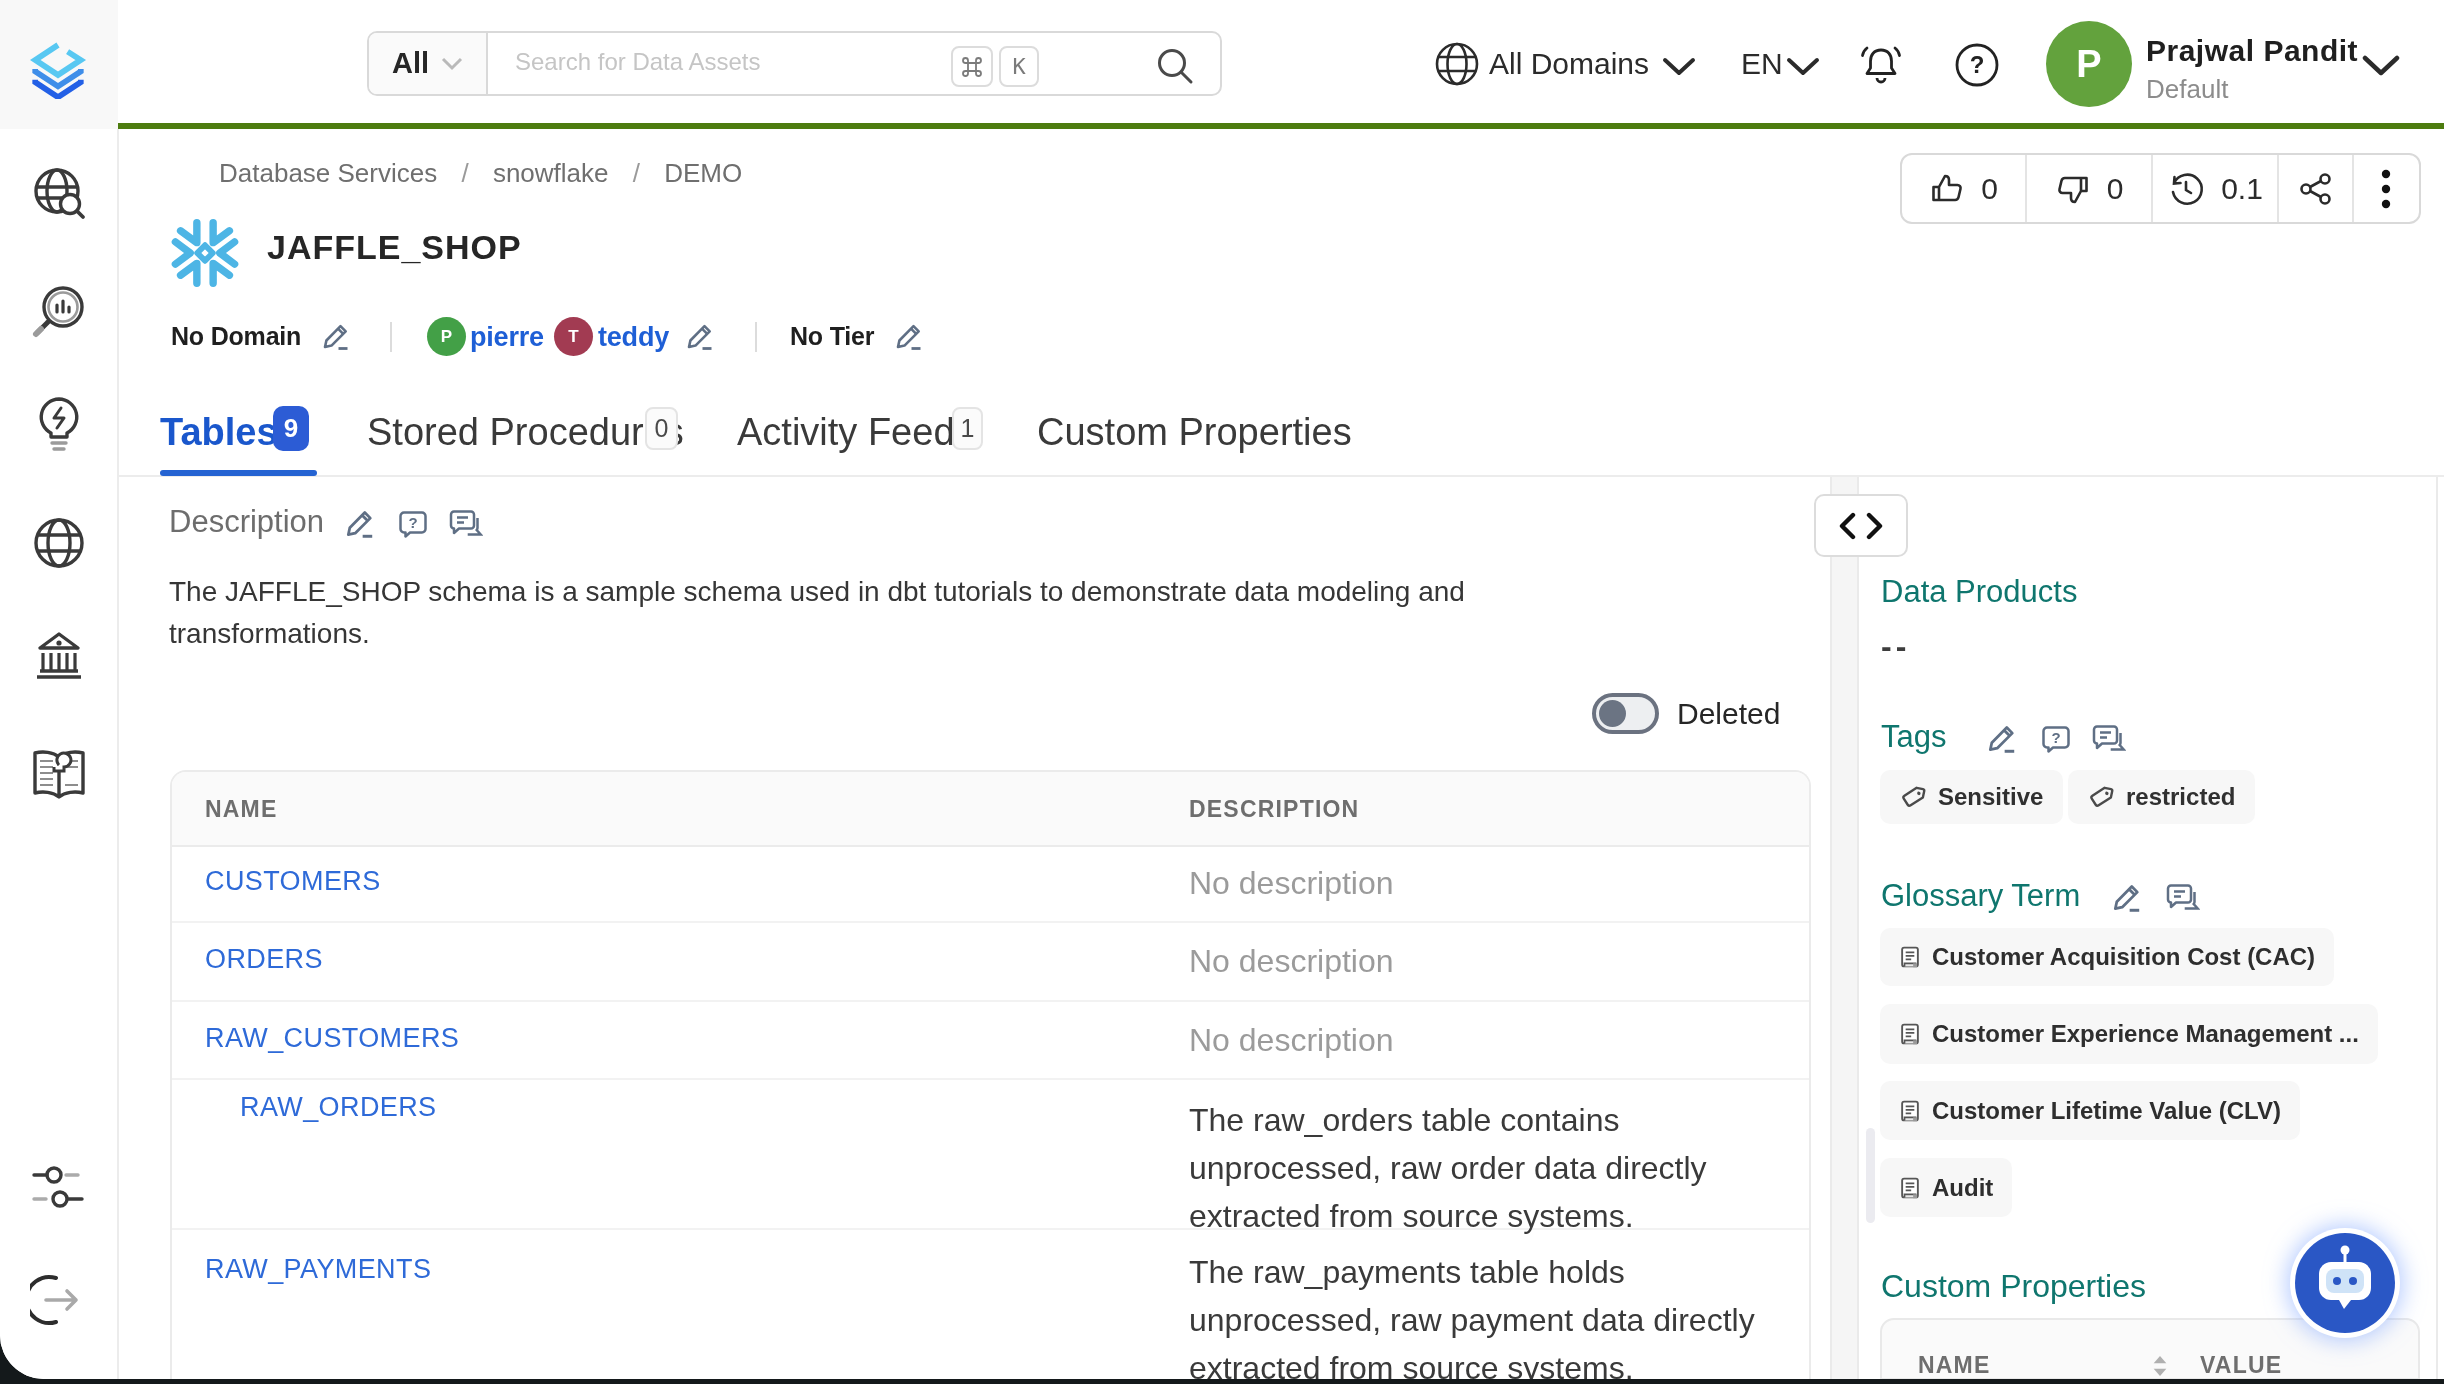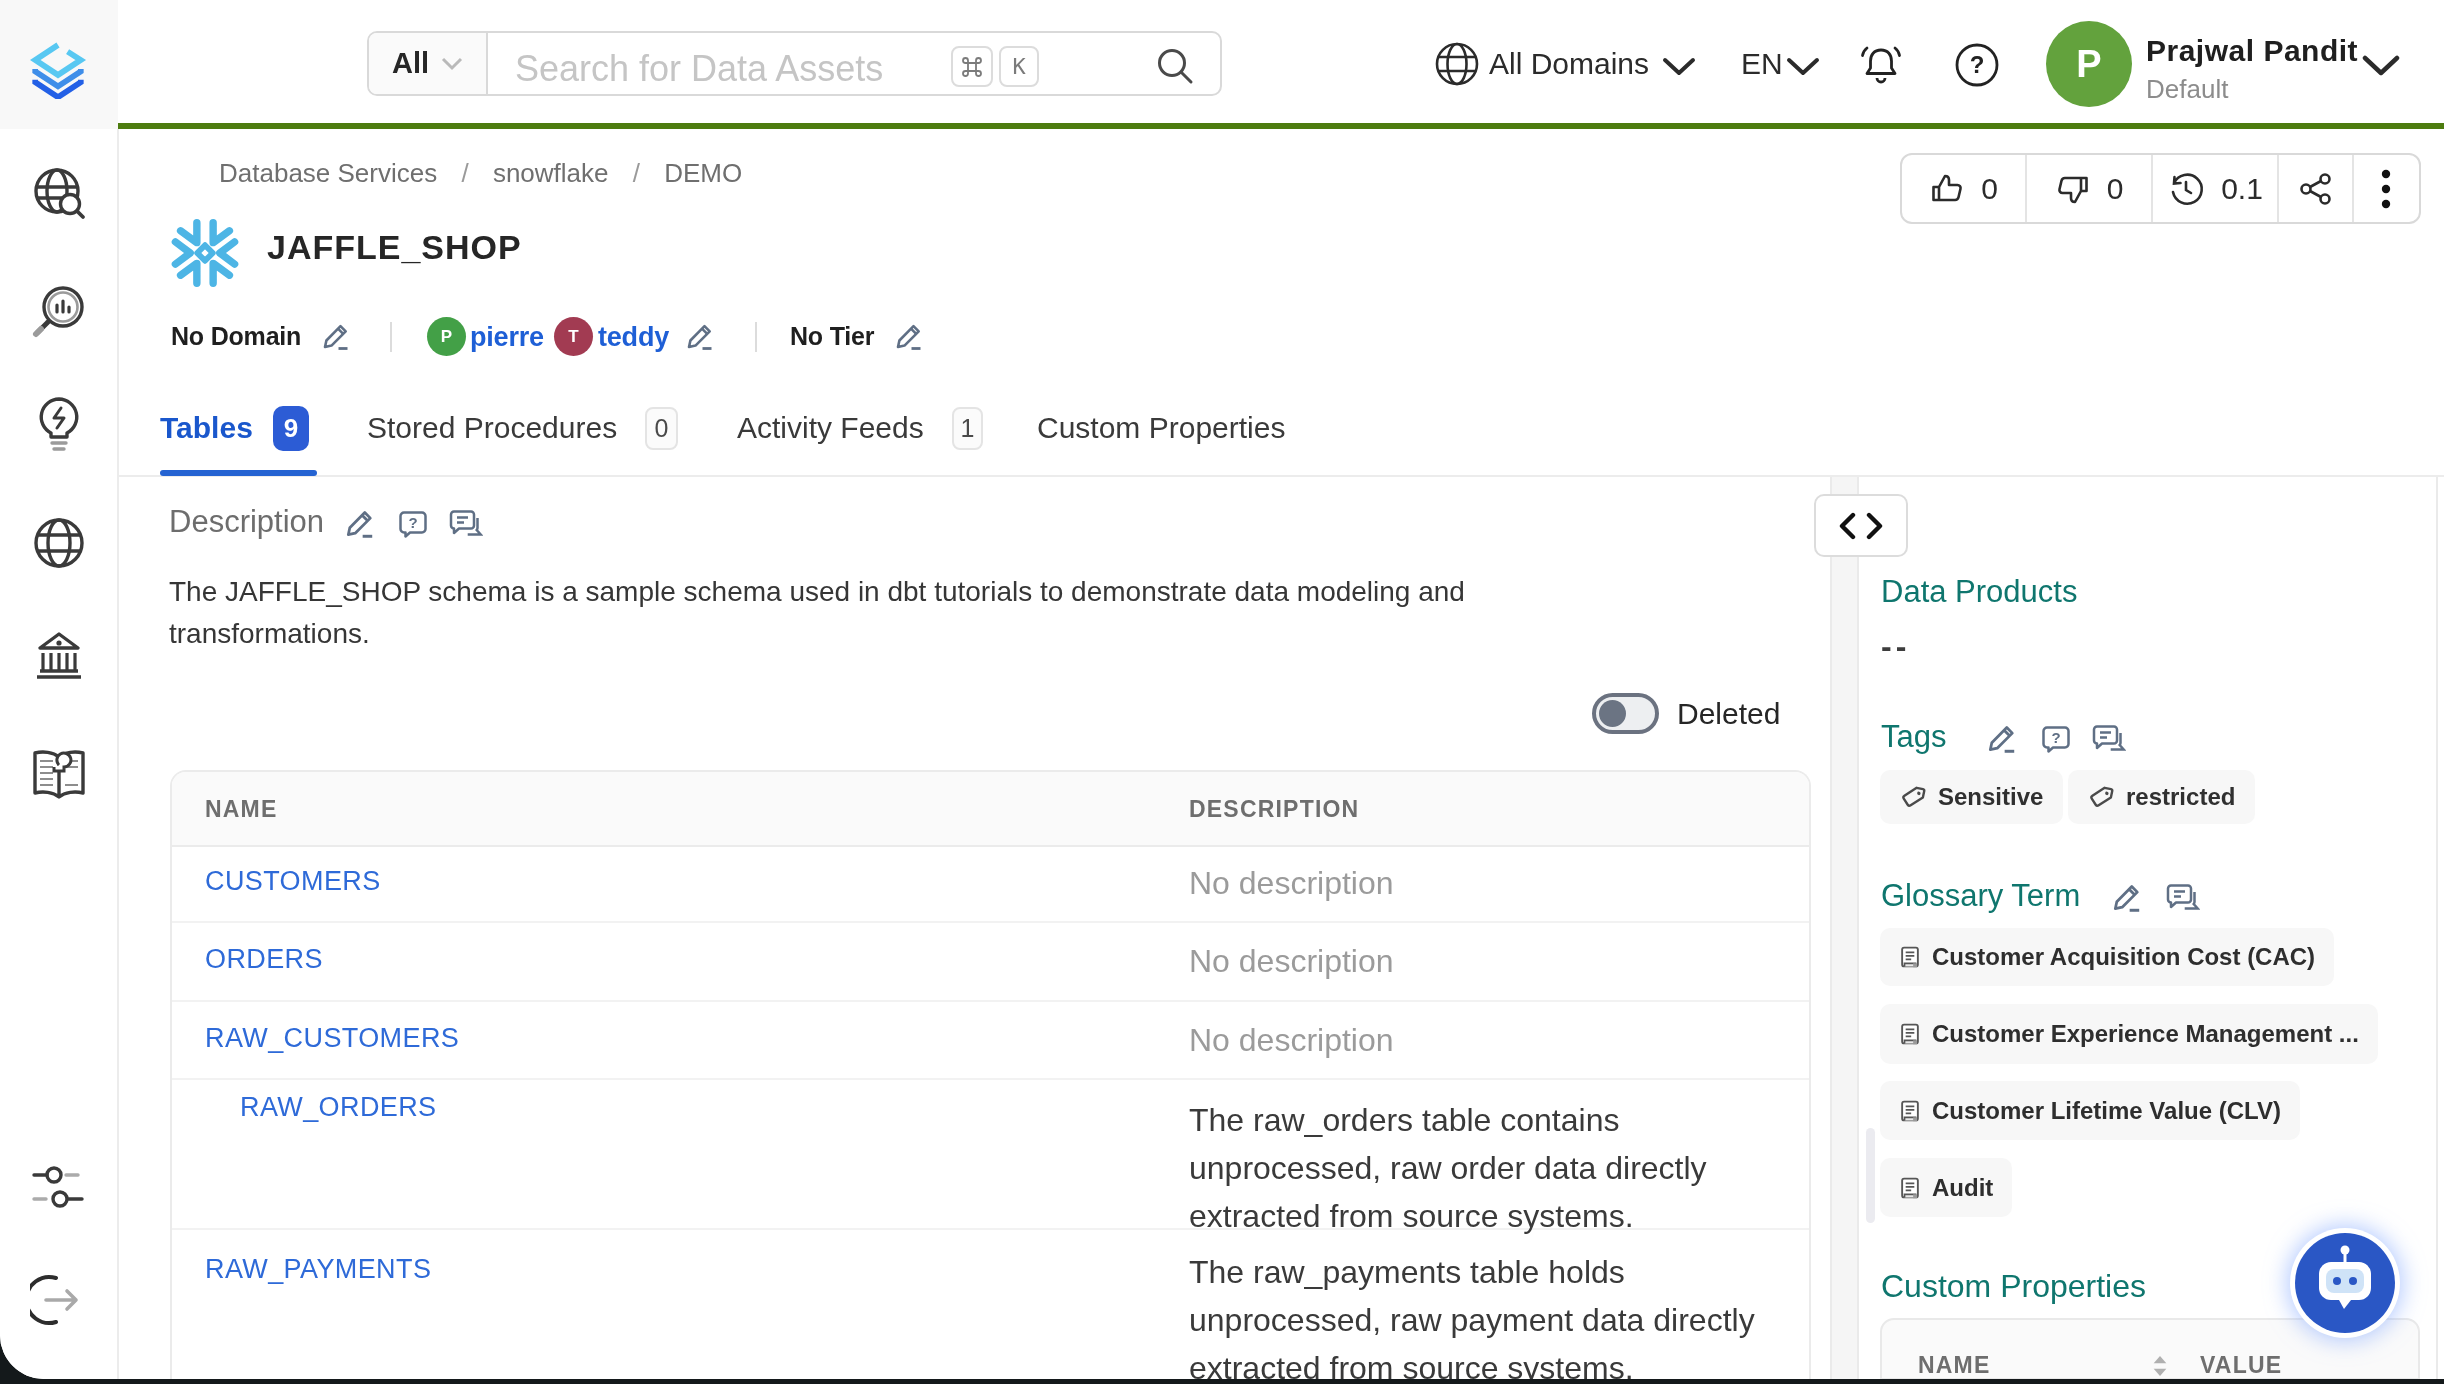--- a/index.html
+++ b/index.html
@@ -6,40 +6,40 @@
   html,body { width:2444px; height:1384px; overflow:hidden; }
   body { background:#14191b; font-family:"Liberation Sans", sans-serif; }
   #app { position:absolute; left:0; top:0; width:2444px; height:1379px; background:#fff; border-radius:0 0 0 44px; overflow:hidden; }
   .abs { position:absolute; }
   
   #topbar { position:absolute; left:0; top:0; width:2444px; height:129px; background:#fff; border-bottom:6px solid #4d7c0f; }
   #logocell { position:absolute; left:0; top:0; width:118px; height:129px; background:#f8f8f8; }
   #search { position:absolute; left:367px; top:31px; width:855px; height:65px; border:2px solid #d9d9d9; border-radius:10px; background:#fff; }
   #search .allseg { position:absolute; left:0; top:0; width:119px; height:61px; background:#fafafa; border-right:2px solid #d9d9d9; border-radius:8px 0 0 8px; display:flex; align-items:center; justify-content:center; gap:12px; }
   #search .allseg .t { font-size:29px; font-weight:600; color:#262626; }
-  #search .ph { position:absolute; left:146px; top:15px; font-size:36px; color:#c5c5c5; }
+  #search .ph { position:absolute; left:146px; top:15px; font-size:24px; color:#c5c5c5; }
   kbd.kchip { position:absolute; top:13px; height:41px; border:2px solid #dcdcdc; border-radius:8px; background:#fff; color:#7b7b7b; display:flex; align-items:center; justify-content:center; }
   
   .hr-label { position:absolute; font-size:30px; color:#2b2b2b; font-weight:500; }
   #avatar { position:absolute; left:2046px; top:21px; width:86px; height:86px; border-radius:50%; background:#63a23d; color:#fff; font-size:38px; font-weight:600; display:flex; align-items:center; justify-content:center; }
   #uname { position:absolute; left:2146px; top:34px; font-size:30px; font-weight:700; color:#1f1f1f; letter-spacing:0.5px;}
   #udef  { position:absolute; left:2146px; top:74px; font-size:26px; color:#8c8c8c; }
   
   #sidebar { position:absolute; left:0; top:129px; width:119px; height:1250px; background:#fff; border-right:2px solid #ececec; }
   .sic { position:absolute; left:59px; transform:translate(-50%,-50%); }
   
   #crumb { position:absolute; left:171px; top:158px; font-size:26px; color:#6f6f6f;margin-left:48px; }
   #crumb .sep { margin:0 17px; color:#9a9a9a; }
   #title { position:absolute; left:267px; top:228px; font-size:34px; font-weight:700; color:#262626; letter-spacing:1px; }
   .ownrow { position:absolute; top:322px; font-size:25px; font-weight:700; color:#1f1f1f; letter-spacing:-0.2px; }
   .avmini { display:inline-flex; width:39px; height:39px; border-radius:50%; color:#fff; font-size:17px; font-weight:600; align-items:center; justify-content:center; vertical-align:-6px; }
   .blu { color:#1e5fd6; }
   .vdiv { position:absolute; top:322px; width:2px; height:30px; background:#dcdcdc; }
   
-  .tab { position:absolute; top:411px; font-size:30px; font-weight:400; color:#3a3a3a; }
+  .tab { position:absolute; top:411px; font-size:38px; font-weight:400; color:#3a3a3a; }
   .tab.on { color:#1a57cc; font-weight:700; }
   .badge-b { position:absolute; top:406px; background:#2c5cd5; color:#fff; border-radius:10px; font-size:26px; font-weight:600; display:flex; align-items:center; justify-content:center; }
   .badge-g { position:absolute; top:407px; background:#fbfbfb; border:2px solid #e4e4e4; color:#4a4a4a; border-radius:8px; font-size:25px; display:flex; align-items:center; justify-content:center; }
   #tabline { position:absolute; left:118px; top:475px; width:2326px; height:2px; background:#ececec; }
   #tabul { position:absolute; left:160px; top:470px; width:157px; height:6px; background:#2563d2; border-radius:3px; }
   
   #acts { position:absolute; left:1900px; top:153px; width:521px; height:71px; border:2px solid #d9d9d9; border-radius:12px; display:flex; align-items:stretch; }
   #acts .seg { display:flex; align-items:center; justify-content:center; gap:16px; border-right:2px solid #e4e4e4; font-size:30px; color:#2b2b2b; }
   #acts .seg:last-child { border-right:none; }
   

